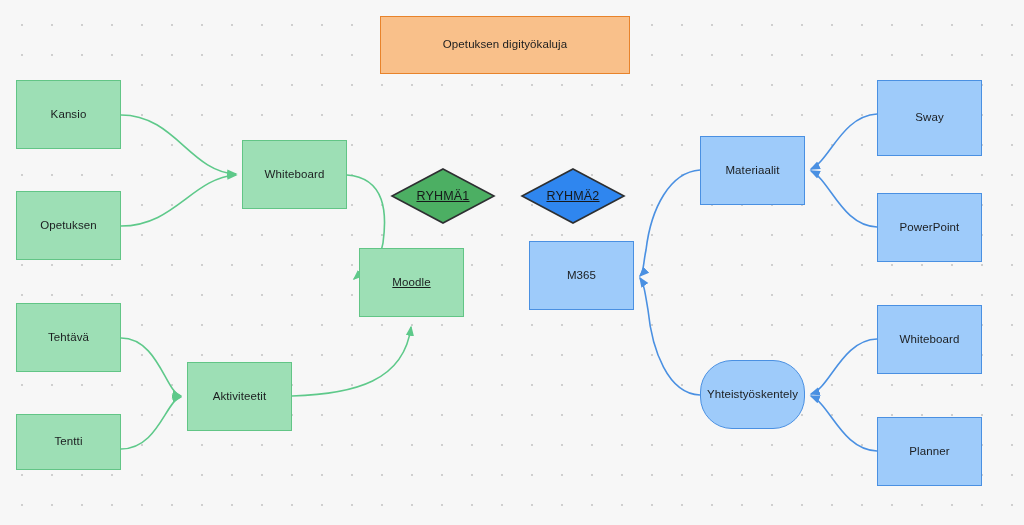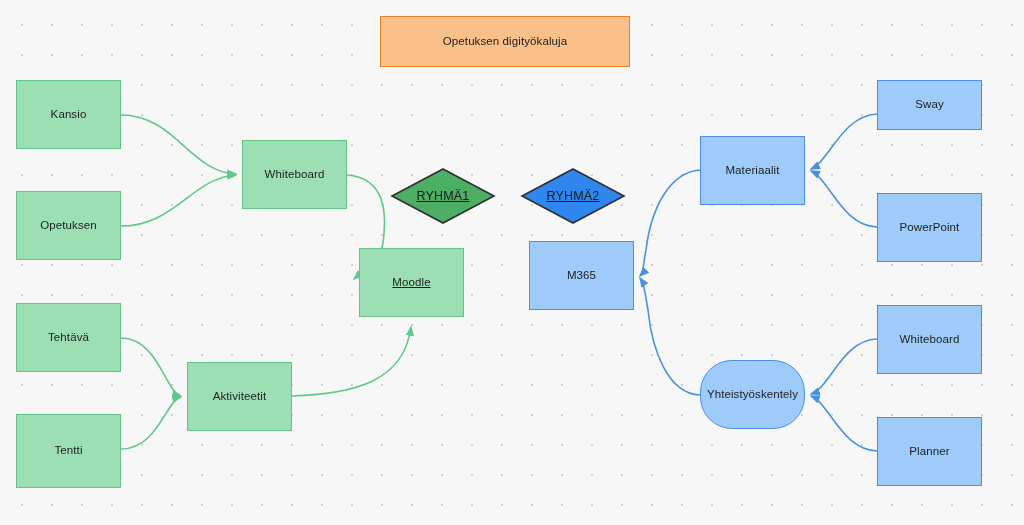--- a/index.html
+++ b/index.html
@@ -113,54 +113,54 @@
         <path d="M 700,170 C 670,172 651,208 646,250 C 643,264 644,272 640,276" fill="none" stroke="#4a90e2" stroke-width="1.6" marker-end="url(#arrow-blue)"></path>
         <path d="M 700,395 C 668,394 652,350 648,310 C 645,292 644,284 640,278" fill="none" stroke="#4a90e2" stroke-width="1.6" marker-end="url(#arrow-blue)"></path>
         <path d="M 877,114 C 842,116 830,160 811,169" fill="none" stroke="#4a90e2" stroke-width="1.6" marker-end="url(#arrow-blue)"></path>
         <path d="M 877,227 C 842,226 830,180 811,171" fill="none" stroke="#4a90e2" stroke-width="1.6" marker-end="url(#arrow-blue)"></path>
         <path d="M 877,339 C 842,340 830,388 811,394" fill="none" stroke="#4a90e2" stroke-width="1.6" marker-end="url(#arrow-blue)"></path>
         <path d="M 877,451 C 842,450 830,404 811,396" fill="none" stroke="#4a90e2" stroke-width="1.6" marker-end="url(#arrow-blue)"></path>
       </g>
   </svg>
 
   <div id="nodes-group">
-      <div class="node orange" style="left: 380px; top: 16px; width: 250px; height: 51px;">
+      <div class="node orange" style="left: 380px; top: 16px; width: 250px; height: 58px;">
         <span class="node-label">Opetuksen digityökaluja</span>
       </div>
       <div class="node green" style="left: 16px; top: 80px; width: 105px; height: 69px; text-align: right;">
         <span class="node-label">Kansio</span>
       </div>
       <div class="node green" style="left: 16px; top: 191px; width: 105px; height: 69px;">
         <span class="node-label">Opetuksen</span>
       </div>
       <div class="node green" style="left: 16px; top: 303px; width: 105px; height: 69px;">
         <span class="node-label">Tehtävä</span>
       </div>
-      <div class="node green" style="left: 16px; top: 414px; width: 105px; height: 74px;">
+      <div class="node green" style="left: 16px; top: 414px; width: 105px; height: 56px;">
         <span class="node-label">Tentti</span>
       </div>
       <div class="node green" style="left: 242px; top: 140px; width: 105px; height: 69px;">
         <span class="node-label">Whiteboard</span>
       </div>
       <div class="node green" style="left: 187px; top: 362px; width: 105px; height: 69px;">
         <span class="node-label">Aktiviteetit</span>
       </div>
       <div class="node green" style="left: 359px; top: 248px; width: 105px; height: 69px; text-decoration: underline;">
         <span class="node-label">Moodle</span>
       </div>
       <div class="node blue" style="left: 529px; top: 241px; width: 105px; height: 69px;">
         <span class="node-label">M365</span>
       </div>
       <div class="node blue" style="left: 700px; top: 136px; width: 105px; height: 69px;">
         <span class="node-label">Materiaalit</span>
       </div>
       <div class="node blue" style="left: 700px; top: 360px; width: 105px; height: 69px; border-radius: 32px;">
         <span class="node-label">Yhteistyöskentely</span>
       </div>
-      <div class="node blue" style="left: 877px; top: 80px; width: 105px; height: 50px;">
+      <div class="node blue" style="left: 877px; top: 80px; width: 105px; height: 76px;">
         <span class="node-label">Sway</span>
       </div>
       <div class="node blue" style="left: 877px; top: 193px; width: 105px; height: 69px;">
         <span class="node-label">PowerPoint</span>
       </div>
       <div class="node blue" style="left: 877px; top: 305px; width: 105px; height: 69px;">
         <span class="node-label">Whiteboard</span>
       </div>
       <div class="node blue" style="left: 877px; top: 417px; width: 105px; height: 69px;">
         <span class="node-label">Planner</span>

